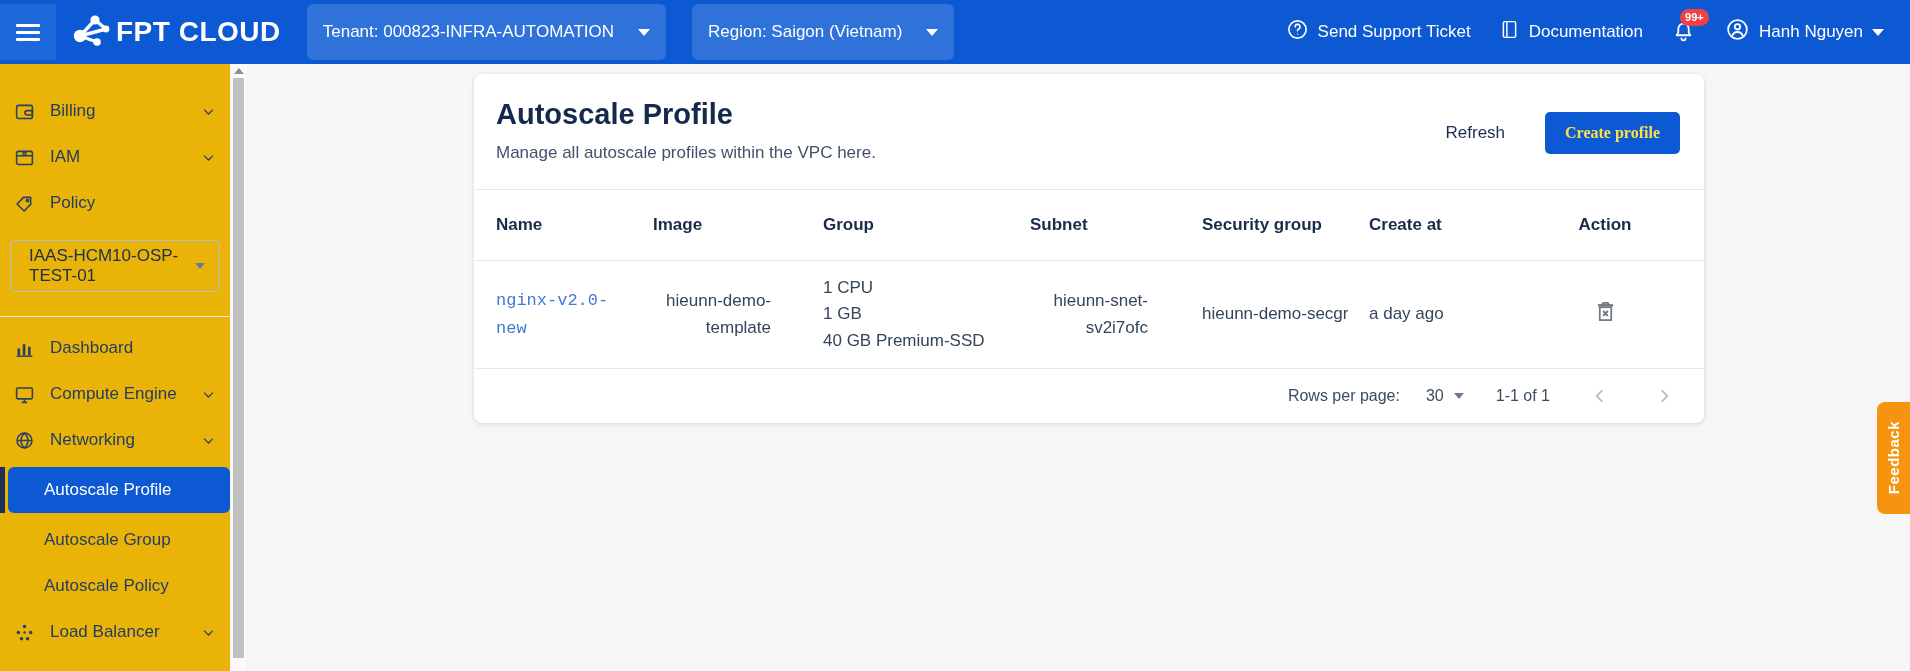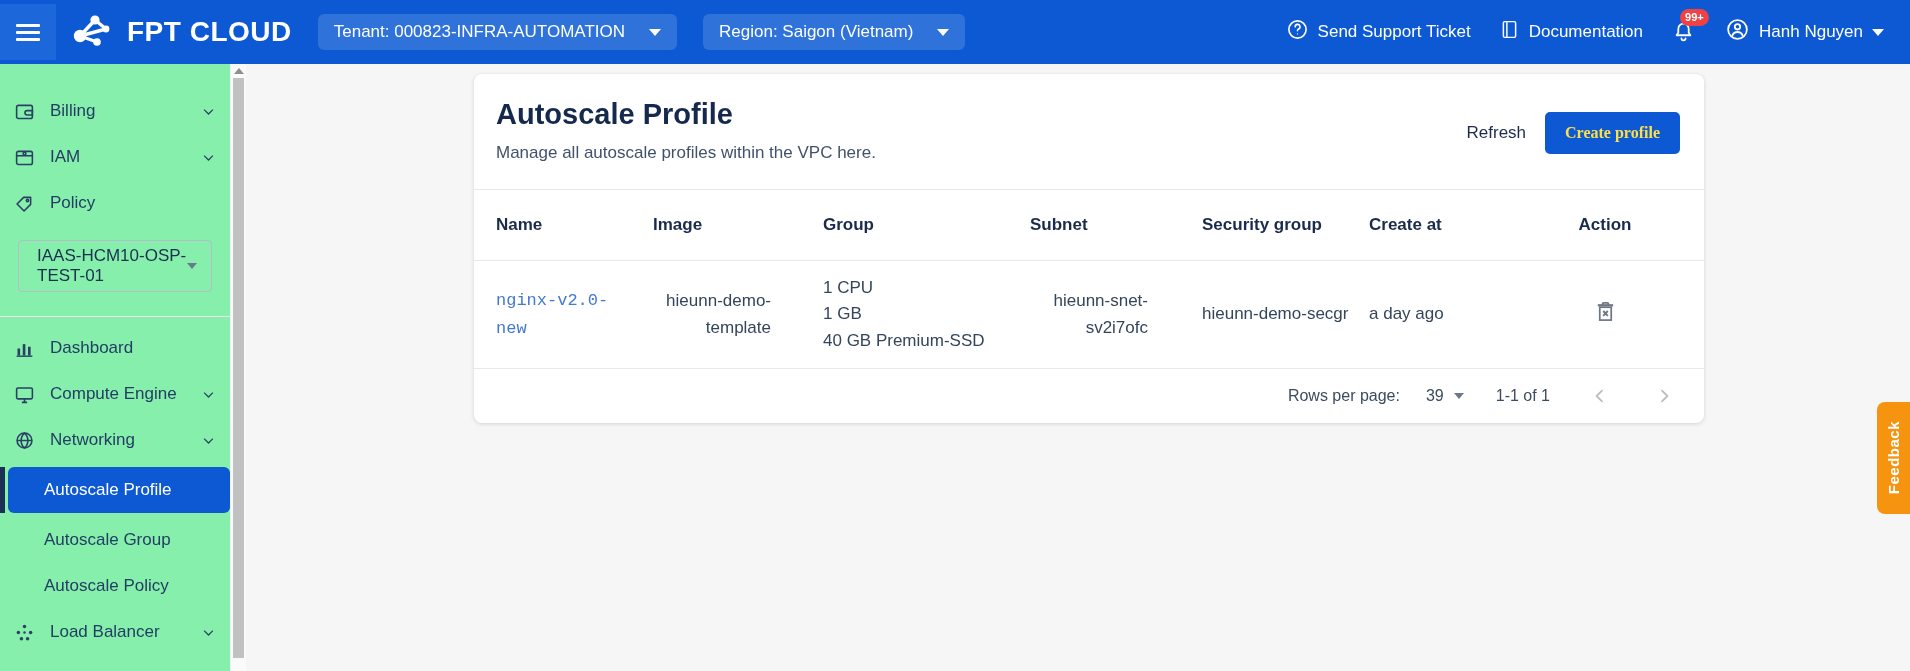--- a/index.html
+++ b/index.html
@@ -12,57 +12,57 @@
   
   .navbar {
     height:64px; background:#0c59d3; display:flex; align-items:center; color:#fff;
   }
   .hamburger-box {
     width:56px; height:56px; margin:4px 0; background:#1c67da;
     display:flex; align-items:center; justify-content:center; cursor:pointer; flex:0 0 auto;
   }
   .hamburger-icon { width:24px; }
   .hamburger-icon div { height:3px; background:#fff; margin:4px 0; border-radius:1px; }
-  .logo { display:flex; align-items:center; margin-left:14px; gap:11px; }
+  .logo { display:flex; align-items:center; margin-left:14px; gap:0; }
   .logo-text { font-size:28px; font-weight:bold; letter-spacing:.5px; }
   .pill {
-    background:#2e72da; border-radius:6px; height:36px; padding:0 16px;
+    background:#2e72da; border-radius:6px; height:56px; padding:0 16px;
     display:inline-flex; align-items:center; gap:24px; font-size:17px;
     margin-left:26px; cursor:pointer; white-space:nowrap;
   }
   .caret-down {
     width:0; height:0; border-left:6px solid transparent; border-right:6px solid transparent;
     border-top:7px solid #fff; flex:0 0 auto;
   }
   .nav-right { margin-left:auto; display:flex; align-items:center; gap:28px; margin-right:26px; font-size:17px; }
   .nav-link { display:flex; align-items:center; gap:9px; cursor:pointer; white-space:nowrap; }
   .bell-wrap { position:relative; cursor:pointer; width:26px; height:26px; }
   .badge {
     position:absolute; top:-10px; left:9px; background:#ee4245; color:#fff;
     font-size:11px; font-weight:bold; border-radius:10px; padding:3px 5px; line-height:1;
   }
   .user-menu { display:flex; align-items:center; gap:9px; cursor:pointer; }
 
   
   .shell { display:flex; height:607px; }
   .sidebar {
-    width:230px; background:#86efac; padding-top:24px; flex:0 0 auto; position:relative;
+    width:230px; background:#eab308; padding-top:24px; flex:0 0 auto; position:relative;
   }
   .side-row {
     display:flex; align-items:center; height:46px; padding:0 14px;
     font-size:17px; color:#233d63; cursor:pointer;
   }
   .side-icon { width:21px; height:21px; margin-right:15px; color:#2a4163; flex:0 0 auto; }
   .side-icon svg { display:block; width:21px; height:21px; }
   .side-label { flex:1; }
   .side-chev { color:#2a4163; flex:0 0 auto; }
   .side-chev svg { display:block; width:15px; height:15px; }
   .blue, .blue .side-icon, .blue .side-chev { color:#0d5bd5; }
   .vpc-select {
-    margin:14px 18px 0; border:1px solid #b4bdc9; border-radius:4px; height:52px;
+    margin:14px 10px 0; border:1px solid #b4bdc9; border-radius:4px; height:52px;
     display:flex; align-items:center; justify-content:space-between;
     padding:0 14px 0 18px; color:#1c3050; font-size:17px; cursor:pointer;
   }
   .vpc-caret { border-top-color:#697a8e; border-left-width:5px; border-right-width:5px; border-top-width:6px; }
   .side-divider { border-top:1px solid #e7e9ec; margin:24px 0 8px; }
   .selected-wrap { position:relative; margin:4px 0; height:46px; }
   .selected-bar { position:absolute; left:0; top:0; width:5px; height:46px; background:#1c3055; }
   .selected-item {
     margin-left:8px; width:222px; height:46px; background:#0c59d3; color:#fff;
     border-radius:6px; display:flex; align-items:center; padding-left:36px; cursor:pointer; font-size:17px;
@@ -79,21 +79,21 @@
 
   
   .main { flex:1; position:relative; padding:10px 0 0 228px; }
   .card {
     width:1230px; background:#fff; border-radius:8px;
     box-shadow:0 1px 4px rgba(0,0,0,.14);
   }
   .card-header { display:flex; justify-content:space-between; padding:24px 24px 26px 22px; }
   .page-title { font-size:29px; font-weight:bold; color:#15294d; margin:0; }
   .page-subtitle { font-size:17px; color:#42526b; margin-top:12px; }
-  .header-actions { display:flex; align-items:center; gap:17px; margin-top:4px; }
+  .header-actions { display:flex; align-items:center; gap:38px; margin-top:4px; }
   .refresh-btn { font-family:inherit; font-size:17px; font-weight:500; color:#1d2b4e; background:none; border:none; cursor:pointer; padding:6px 2px; }
   .create-btn {
     font-family:Liberation Serif, serif; background:#0c59d3; color:#fde047; font-size:16px; font-weight:bold;
     border:none; border-radius:5px; padding:12px 20px; cursor:pointer;
   }
   table.grid { width:100%; border-collapse:collapse; }
   .grid th {
     text-align:left; font-size:17px; font-weight:bold; color:#1b2b4b;
     padding:25px 8px; border-top:1px solid #e6e8ea; border-bottom:1px solid #e6e8ea; white-space:nowrap;
   }
@@ -406,21 +406,21 @@
               </button>
             </td>
           </tr>
         </tbody>
       </table>
 
       <div class="pagination">
         <div class="rpp">
           <span>Rows per page:</span>
           <span class="rpp-value">
-            <span>39</span>
+            <span>30</span>
             <span class="caret-down vpc-caret"></span>
           </span>
         </div>
         <span>1-1 of 1</span>
         <div class="pg-nav">
           <button class="pg-chev">
             <span>
               <svg width="20" height="20" viewBox="0 0 24 24" fill="none" stroke="currentColor" stroke-width="2.2">
                   <path d="M15 5l-7 7 7 7"></path>
                 </svg>

